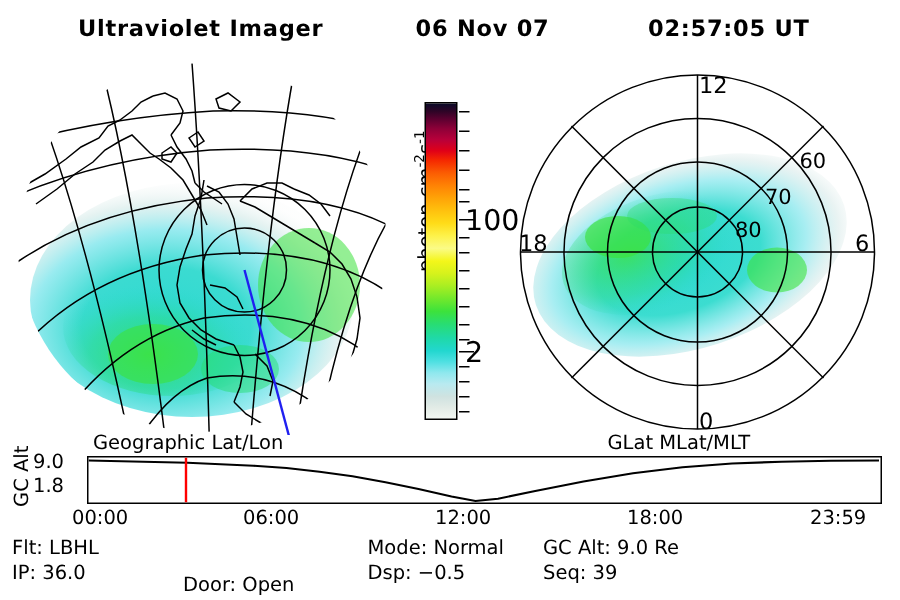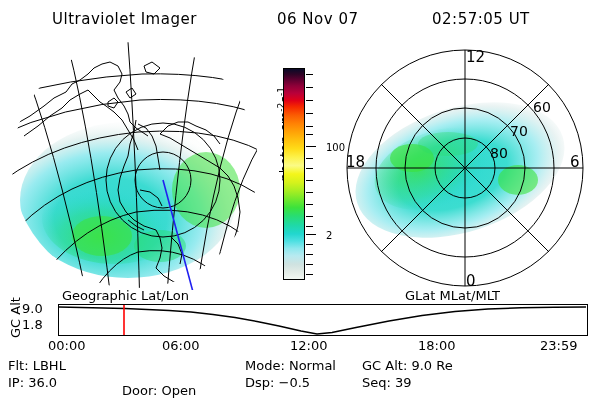--- a/index.html
+++ b/index.html
@@ -19,20 +19,21 @@
 
   
   #header {
     position: absolute;
     top: 6px;
     left: 0;
     width: 600px;
     height: 26px;
     display: flex;
     align-items: center;
+    font-weight: bold;
   }
   #header .h-item {
     font-size: 15px;
     letter-spacing: 0.5px;
     white-space: nowrap;
   }
   #h-title  { position: absolute; left: 52px;  }
   #h-date   { position: absolute; left: 277px; }
   #h-time   { position: absolute; left: 432px; }
 
@@ -117,22 +118,22 @@
   .cb-tick {
     position: absolute;
     left: 44px;
     width: 7px;
     height: 0;
     border-top: 1px solid #000;
   }
   .cb-tick.major { width: 10px; }
   .cb-label {
     position: absolute;
-    left: 64px;
-    font-size: 10px;
+    left: 48px;
+    font-size: 19px;
     transform: translateY(-50%);
     white-space: nowrap;
   }
 
   
   #orbit-strip {
     position: absolute;
     left: 0;
     top: 288px;
     width: 600px;

